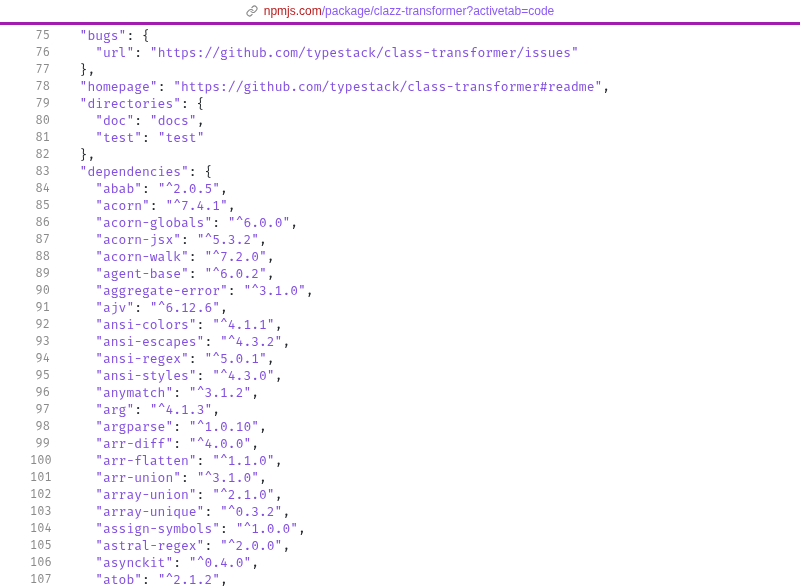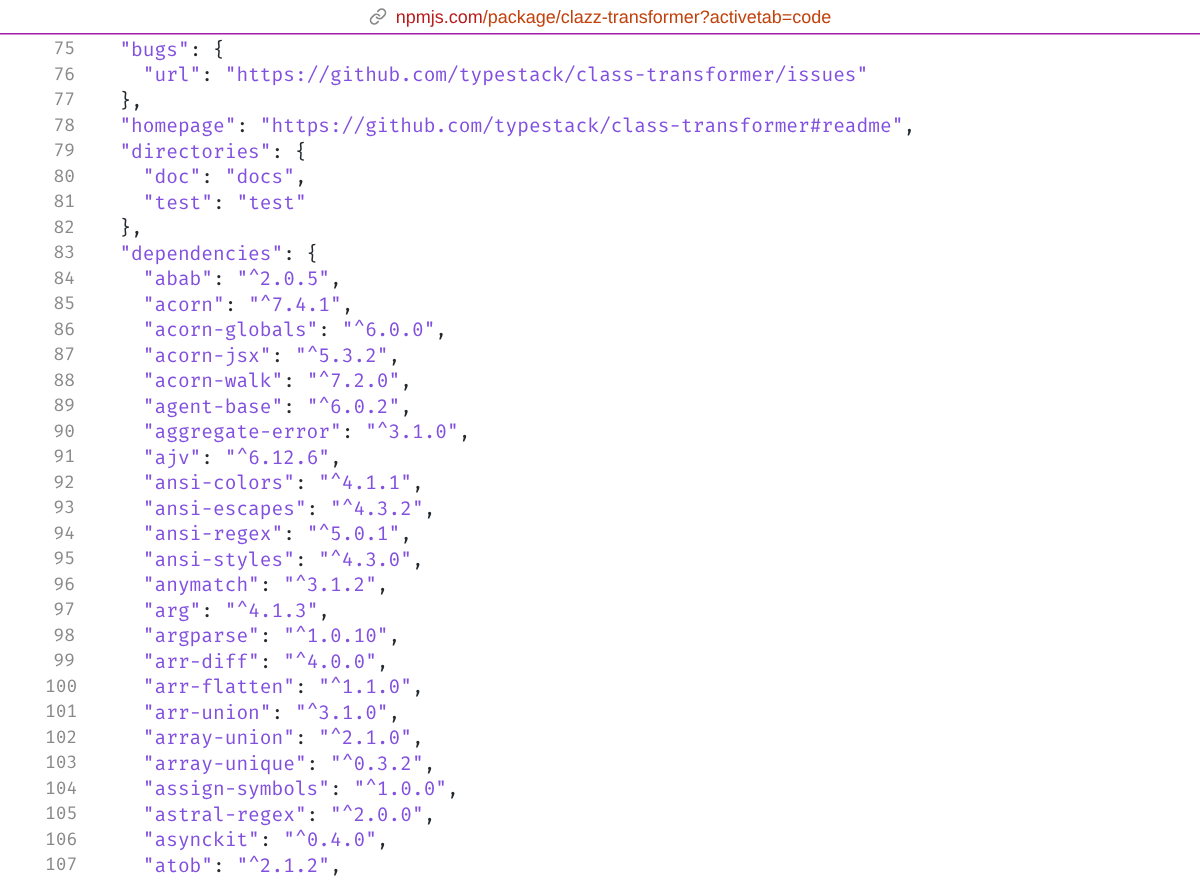--- a/index.html
+++ b/index.html
@@ -17,23 +17,23 @@
       color: #888;
       gap: 6px;
     }
     .url-bar .icon {
       width: 12px;
       height: 12px;
       display: inline-flex;
       align-items: center;
     }
     .url-bar .host { color: #b91c1c; }
-    .url-bar .path { color: #c2410c; }
+    .url-bar .path { color: #8b5cf6; }
     .content {
-      border-top: 1px solid #a21caf;
+      border-top: 3px solid #a21caf;
       padding-top: 2px;
     }
     .code-block {
       font-family: "Fira Mono", Consolas, Menlo, Monaco, monospace;
       font-size: 13px;
       line-height: 17px;
       white-space: pre;
       color: #24292e;
       padding-left: 30px;
     }

